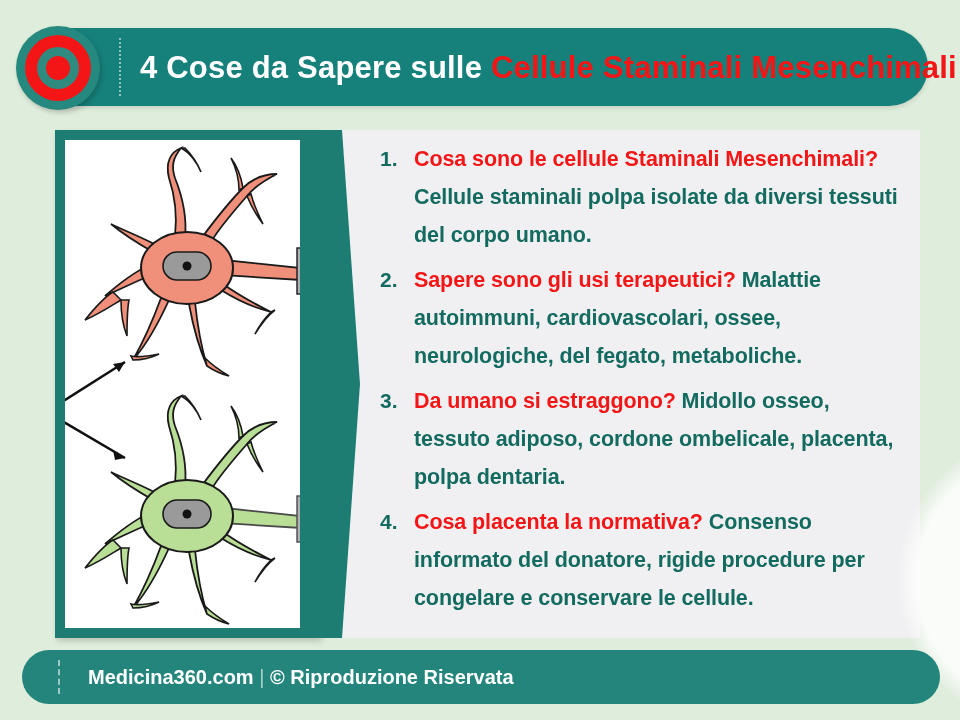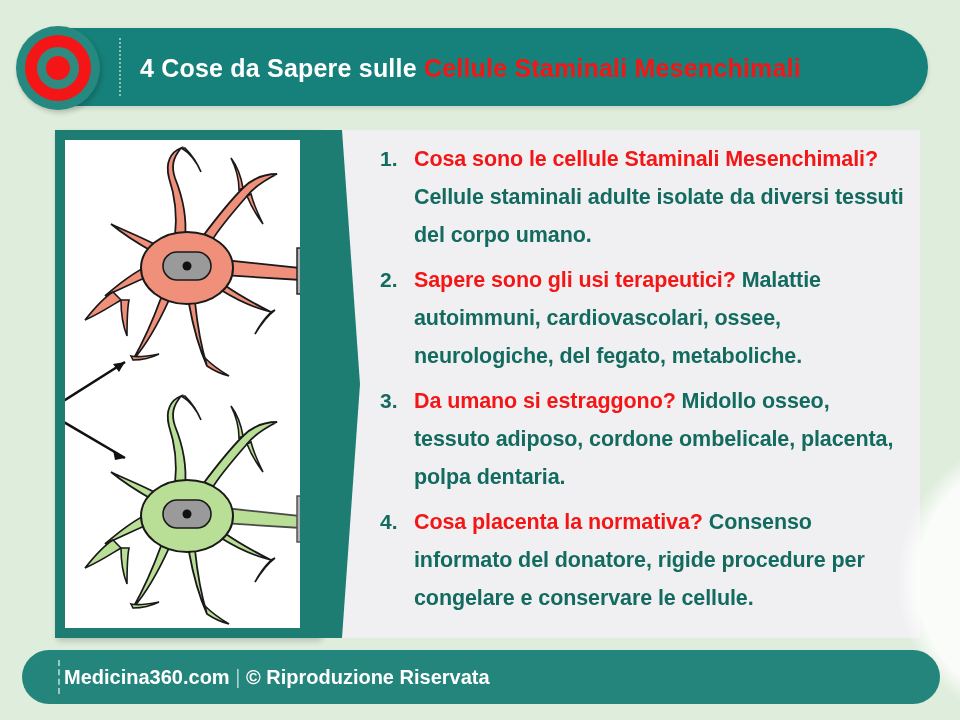--- a/index.html
+++ b/index.html
@@ -30,21 +30,21 @@
     display:flex;align-items:center;justify-content:center;}
   .logo .ring3{width:24px;height:24px;border-radius:50%;background:#f41616;}
 
   .header-div{
     position:absolute;left:119px;top:38px;width:0;height:58px;
     border-left:2px dotted #8fc2bb;z-index:5;
   }
   .header-title{
     position:absolute;left:140px;top:48px;width:770px;height:40px;
     line-height:40px;
-    font-size:25px;font-weight:bold;color:#ffffff;
+    font-size:31px;font-weight:bold;color:#ffffff;
     letter-spacing:.2px;white-space:nowrap;z-index:5;
   }
   .header-title .hl{color:#f41616;}
 
   
   .content-panel{
     position:absolute;left:335px;top:130px;width:585px;height:508px;
     background:#f0f0f2;
   }
   .watermark{
@@ -97,21 +97,21 @@
   
   .footer-bar{
     position:absolute;left:22px;top:650px;width:918px;height:54px;
     background:#23857c;border-radius:27px;
   }
   .footer-div{
     position:absolute;left:58px;top:660px;width:0;height:34px;
     border-left:2px dashed #9cc9c3;z-index:5;
   }
   .footer-text{
-    position:absolute;left:64px;top:650px;height:54px;line-height:54px;
+    position:absolute;left:88px;top:650px;height:54px;line-height:54px;
     font-size:20px;font-weight:bold;color:#ffffff;z-index:5;
     white-space:nowrap;
   }
   .footer-text .sep{color:#a8d2cc;font-weight:normal;}
 </style>
 </head>
 <body>
 
 <div class="canvas">
 
@@ -198,21 +198,21 @@
           <circle cx="122" cy="126" r="4.5" fill="#111"></circle>
         </g>
       </svg>
     </div>
   </div>
 
   <div class="list">
 
     <div class="list-item">
       <div class="num">1.</div>
-      <div class="txt"><span class="q">Cosa sono le cellule Staminali Mesenchimali?</span><span> Cellule staminali adulte isolate da diversi tessuti del corpo umano.</span></div>
+      <div class="txt"><span class="q">Cosa sono le cellule Staminali Mesenchimali?</span><span> Cellule staminali polpa isolate da diversi tessuti del corpo umano.</span></div>
     </div>
 
     <div class="list-item">
       <div class="num">2.</div>
       <div class="txt"><span class="q">Sapere sono gli usi terapeutici?</span><span> Malattie autoimmuni, cardiovascolari, ossee, neurologiche, del fegato, metaboliche.</span></div>
     </div>
 
     <div class="list-item">
       <div class="num">3.</div>
       <div class="txt"><span class="q">Da umano si estraggono?</span><span>  Midollo osseo, tessuto adiposo, cordone ombelicale, placenta, polpa dentaria.</span></div>

